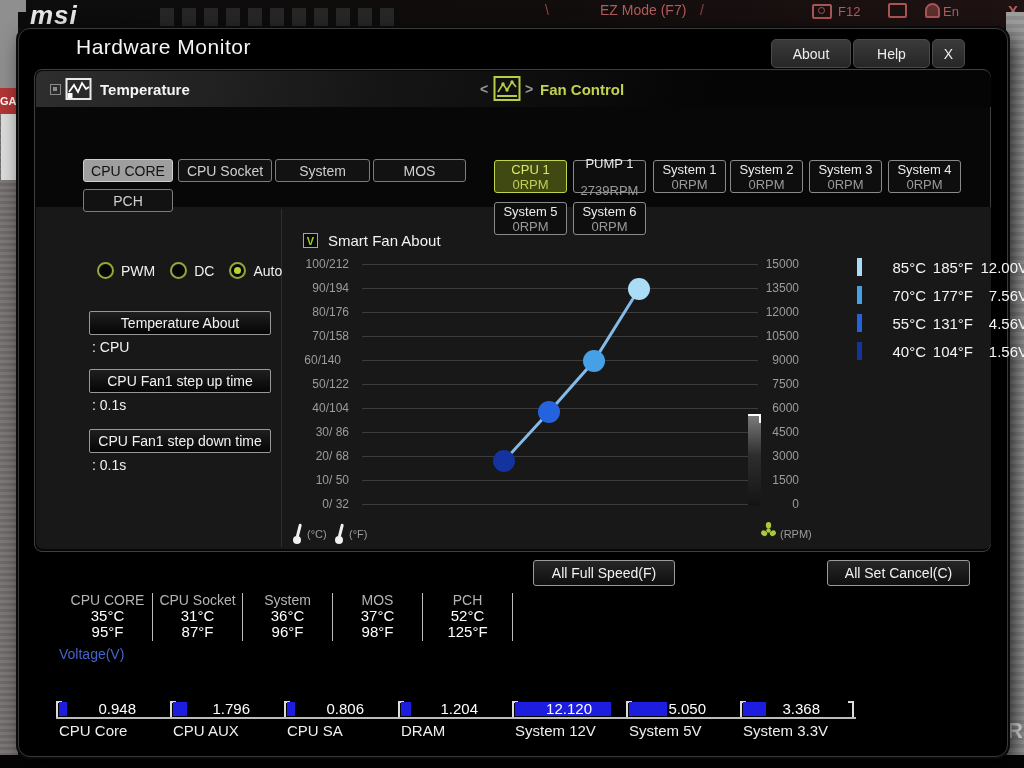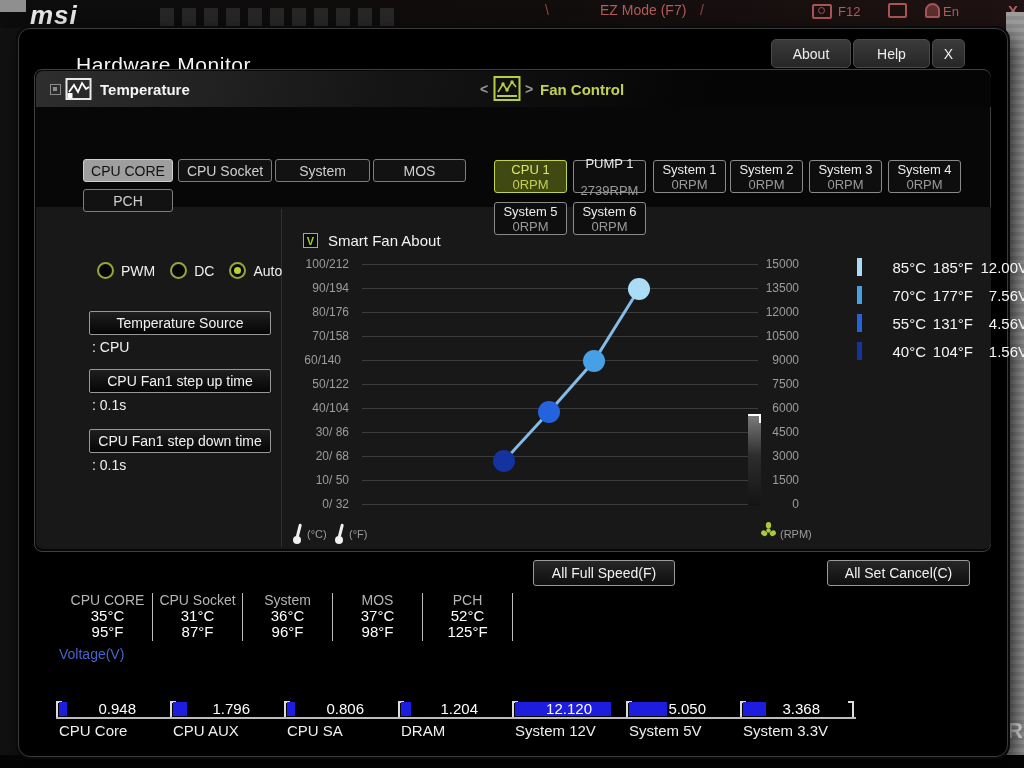--- a/index.html
+++ b/index.html
@@ -28,21 +28,21 @@
   .strip-left .seg-red{position:absolute;left:0;top:76px;width:18px;height:26px;background:#b23535;color:#fff;
       font-size:11px;font-weight:bold;overflow:hidden;line-height:26px;}
   .strip-left .seg-white{position:absolute;left:1px;top:102px;width:16px;height:66px;background:#dcdcdc;}
   .strip-right{position:absolute;left:1006px;top:12px;width:18px;height:743px;background:
       repeating-linear-gradient(180deg,#9e9e9e 0 4px,#8f8f8f 4px 8px);}
   .r-letter{position:absolute;left:1007px;top:718px;color:#f5f5f5;font-size:22px;font-weight:bold;}
   .strip-bottom{position:absolute;left:0;top:755px;width:1024px;height:13px;background:#050505;}
   
   .dialog{position:absolute;left:18px;top:28px;width:988px;height:727px;background:#000;
           border:1px solid #3a3a3a;border-radius:12px;box-shadow:0 0 0 2px #0a0a0a,6px 8px 22px rgba(0,0,0,.85);}
-  .dlg-title{position:absolute;left:57px;top:6px;font-size:21px;color:#f5f5f5;letter-spacing:.5px;margin-top:18px;}
+  .dlg-title{position:absolute;left:57px;top:6px;font-size:21px;color:#f5f5f5;letter-spacing:.5px;}
   .dlg-tab{position:absolute;top:10px;height:29px;background:linear-gradient(#3a3a3a,#262626);
            border:1px solid #4a4a4a;border-radius:5px;color:#ededed;font-size:14px;
            display:flex;align-items:center;justify-content:center;box-sizing:border-box;}
   
   .main-panel{position:absolute;left:15px;top:40px;width:957px;height:483px;background:#070707;
               border:1px solid #3f3f3f;border-radius:8px;box-sizing:border-box;}
   .panel-header{position:absolute;left:1px;top:1px;width:955px;height:36px;border-radius:7px 7px 0 0;
                 background:linear-gradient(105deg,#2e2e2e 0%,#161616 35%,#050505 70%);}
   .content-bg{position:absolute;left:1px;top:137px;width:955px;height:342px;background:#181818;border-radius:0 0 7px 7px;}
   .vdivider{position:absolute;left:246px;top:139px;width:1px;height:338px;background:#2e2e2e;}
@@ -116,20 +116,25 @@
     <div class="bios-ghost"></div>
     <span class="bios-slash" style="left:545px">\</span>
     <span class="ez-mode dimred">EZ Mode (F7)</span>
     <span class="bios-slash" style="left:700px">/</span>
     <span class="cam-icon"></span>
     <span class="f12 dimred">F12</span>
     <span class="mon-icon"></span>
     <span class="bell-icon"></span>
     <span class="lang dimred">En</span>
     <span class="bios-x dimred">X</span>
+  </div>
+  <div class="strip-left">
+    <div class="seg-gray"></div>
+    <div class="seg-red">GA</div>
+    <div class="seg-white"></div>
   </div>
   <div class="strip-right"></div>
   <div class="r-letter">R</div>
   <div class="strip-bottom"></div>
 
   <div class="dialog">
     <div class="dlg-title">Hardware Monitor</div>
     <div class="dlg-tab" style="left:752px;width:80px;">About</div>
     <div class="dlg-tab" style="left:834px;width:77px;">Help</div>
     <div class="dlg-tab" style="left:913px;width:33px;">X</div>
@@ -210,21 +215,21 @@
           <div class="radio-item">
             <div class="radio-circ"></div>
             <div class="radio-lbl">DC</div>
           </div>
           <div class="radio-item">
             <div class="radio-circ on"></div>
             <div class="radio-lbl">Auto</div>
           </div>
         </div>
       <div id="fan-fields">
-          <div class="field-btn" style="top: 241px;">Temperature Source</div>
+          <div class="field-btn" style="top: 241px;">Temperature About</div>
           <div class="field-val" style="top: 269px;">: CPU</div>
           <div class="field-btn" style="top: 299px;">CPU Fan1 step up time</div>
           <div class="field-val" style="top: 327px;">: 0.1s</div>
           <div class="field-btn" style="top: 359px;">CPU Fan1 step down time</div>
           <div class="field-val" style="top: 387px;">: 0.1s</div>
         </div>
 
       <div class="chk" style="left:268px;top:163px;">V</div>
       <div class="chk-lbl" style="left:293px;top:162px;position:absolute;">Smart Fan About</div>
       <div id="chart">

